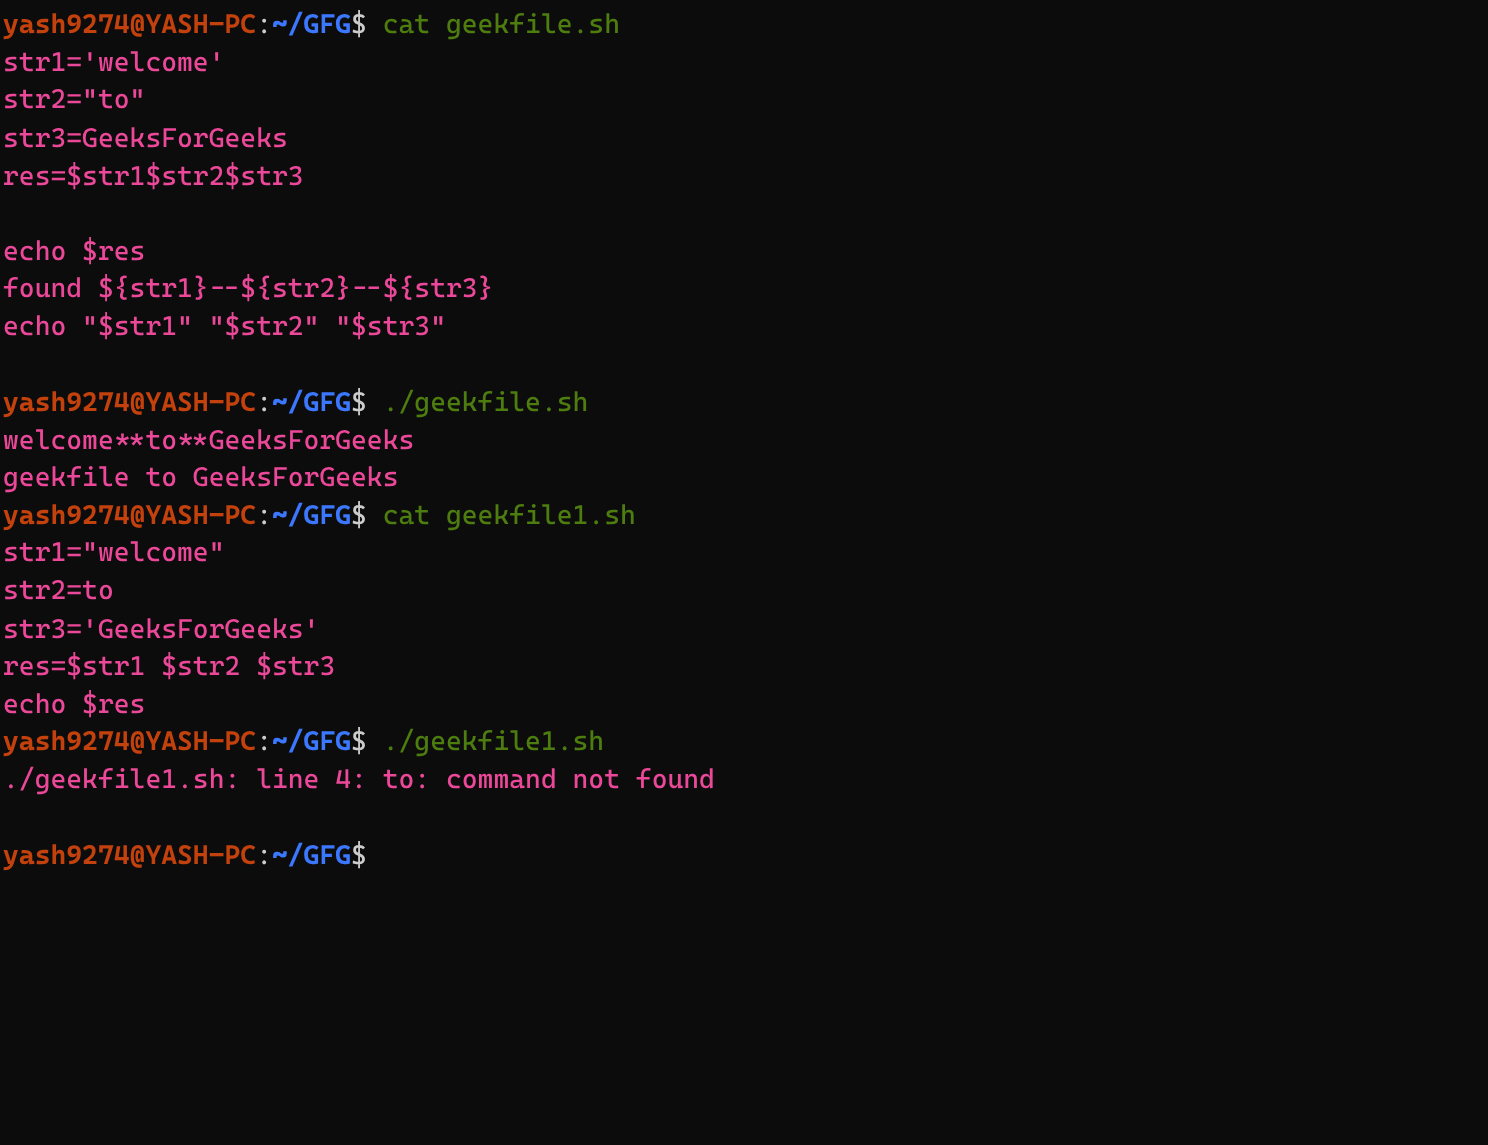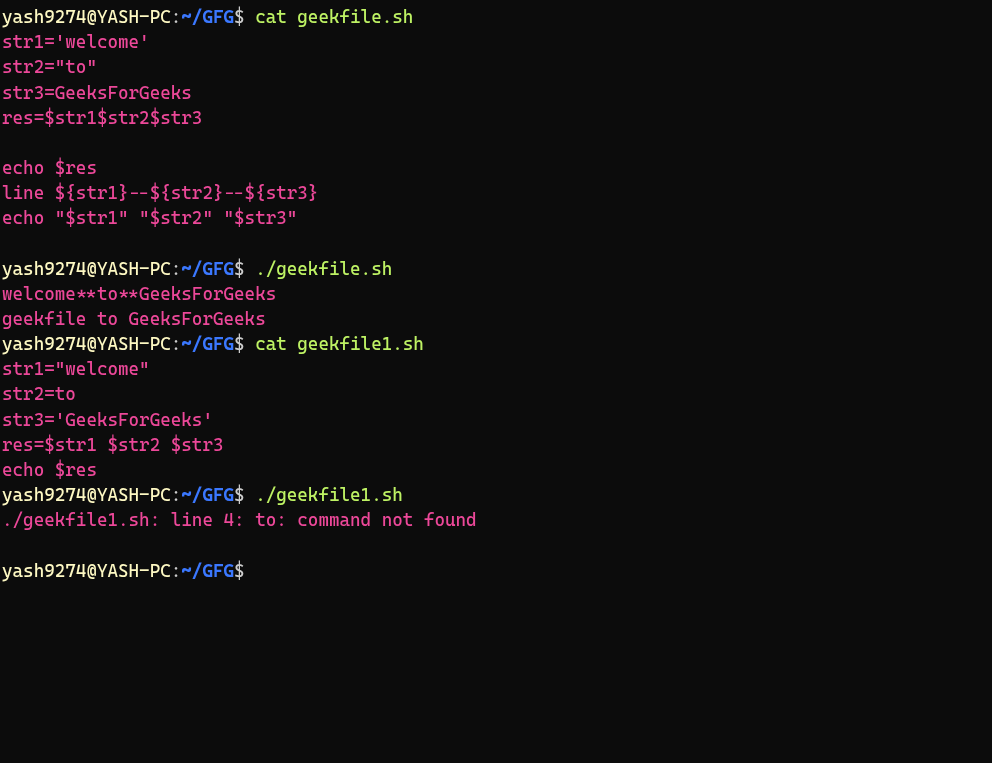--- a/index.html
+++ b/index.html
@@ -16,52 +16,52 @@
       padding: 4px 2px;
       width: 992px;
       height: 763px;
       overflow: hidden;
     }
     .terminal-line {
       white-space: pre;
       min-height: 25px;
     }
     .prompt-user {
-      color: #fef9c3;
-      font-weight: normal;
+      color: #c2410c;
+      font-weight: bold;
     }
     .prompt-colon {
       color: #cccccc;
     }
     .prompt-path {
       color: #3b78ff;
       font-weight: bold;
     }
     .prompt-dollar {
       color: #cccccc;
     }
     .command-text {
-      color: #bef264;
+      color: #4d7c0f;
     }
     .output-text {
       color: #ec4899;
     }
   </style>
 </head>
 <body>
 
 <div id="terminal-container">
     <div class="terminal-line"><span class="prompt-user">yash9274@YASH-PC</span><span class="prompt-colon">:</span><span class="prompt-path">~/GFG</span><span class="prompt-dollar">$</span><span class="command-text"> cat geekfile.sh</span></div>
     <div class="terminal-line"><span class="output-text">str1='welcome'</span></div>
     <div class="terminal-line"><span class="output-text">str2="to"</span></div>
     <div class="terminal-line"><span class="output-text">str3=GeeksForGeeks</span></div>
     <div class="terminal-line"><span class="output-text">res=$str1$str2$str3</span></div>
     <div class="terminal-line"><span class="output-text"></span></div>
     <div class="terminal-line"><span class="output-text">echo $res</span></div>
-    <div class="terminal-line"><span class="output-text">line ${str1}--${str2}--${str3}</span></div>
+    <div class="terminal-line"><span class="output-text">found ${str1}--${str2}--${str3}</span></div>
     <div class="terminal-line"><span class="output-text">echo "$str1" "$str2" "$str3"</span></div>
     <div class="terminal-line"><span class="output-text"></span></div>
     <div class="terminal-line"><span class="prompt-user">yash9274@YASH-PC</span><span class="prompt-colon">:</span><span class="prompt-path">~/GFG</span><span class="prompt-dollar">$</span><span class="command-text"> ./geekfile.sh</span></div>
     <div class="terminal-line"><span class="output-text">welcome**to**GeeksForGeeks</span></div>
     <div class="terminal-line"><span class="output-text">geekfile to GeeksForGeeks</span></div>
     <div class="terminal-line"><span class="prompt-user">yash9274@YASH-PC</span><span class="prompt-colon">:</span><span class="prompt-path">~/GFG</span><span class="prompt-dollar">$</span><span class="command-text"> cat geekfile1.sh</span></div>
     <div class="terminal-line"><span class="output-text">str1="welcome"</span></div>
     <div class="terminal-line"><span class="output-text">str2=to</span></div>
     <div class="terminal-line"><span class="output-text">str3='GeeksForGeeks'</span></div>
     <div class="terminal-line"><span class="output-text">res=$str1 $str2 $str3</span></div>

